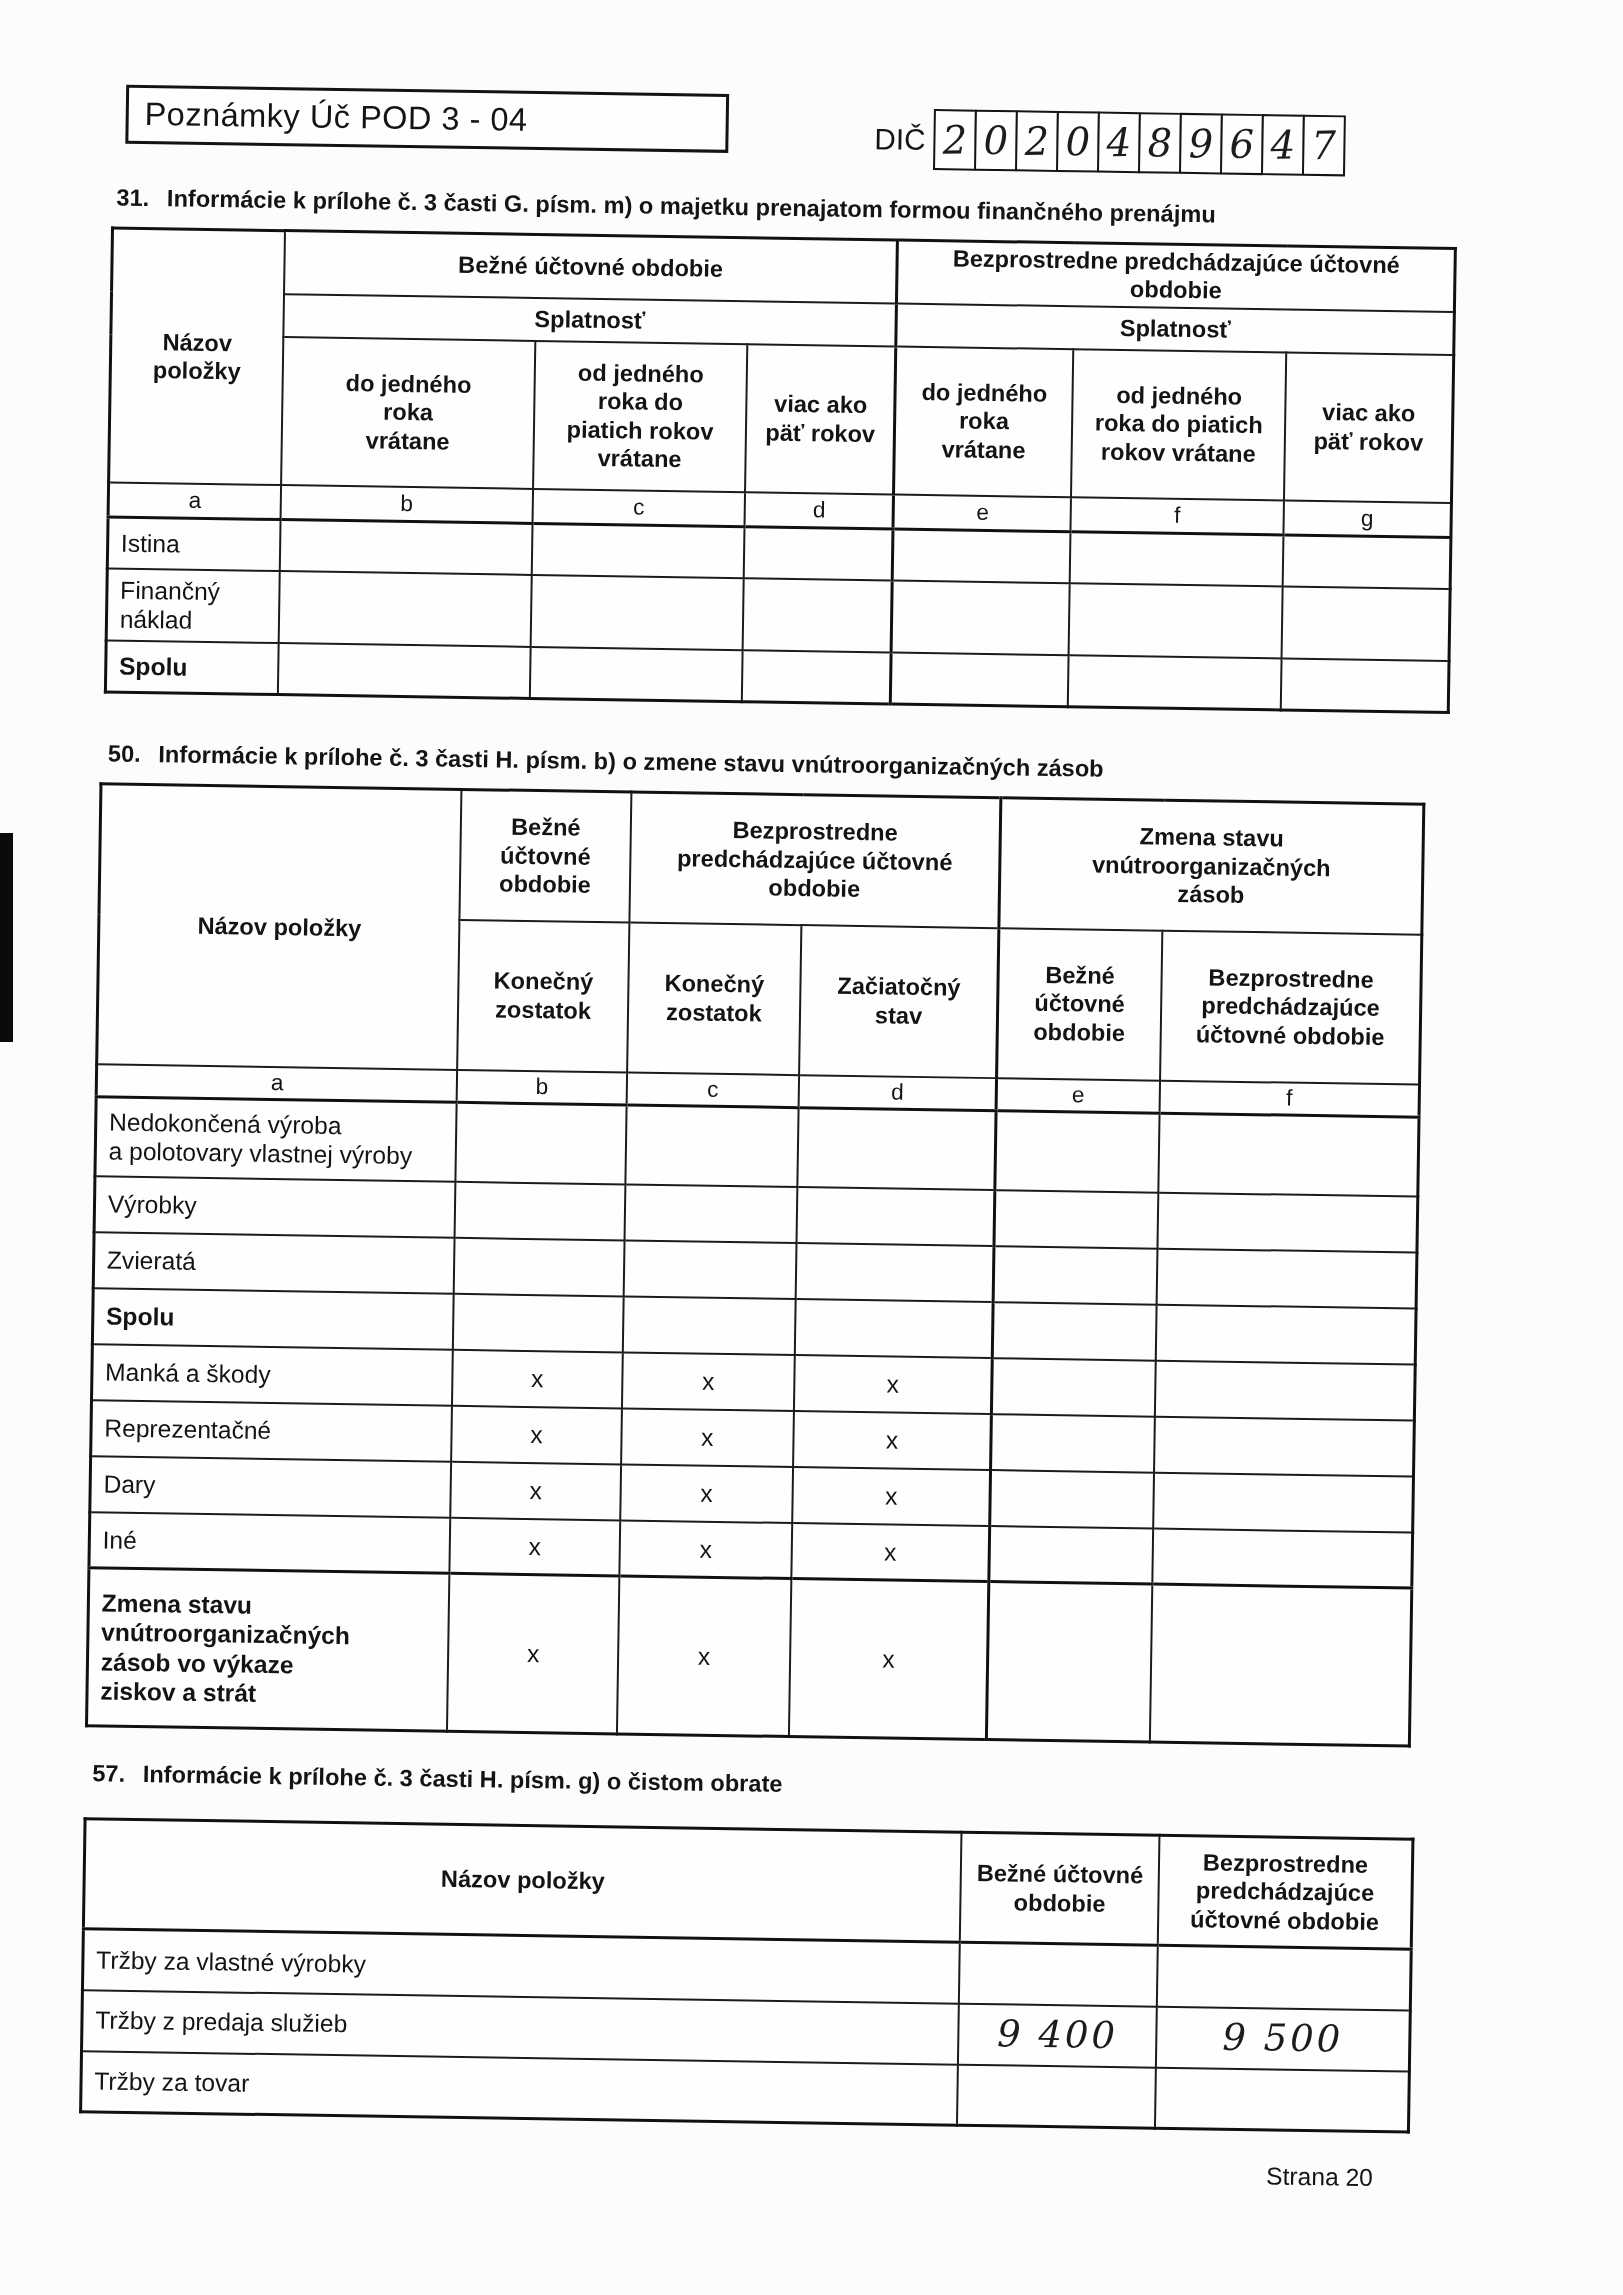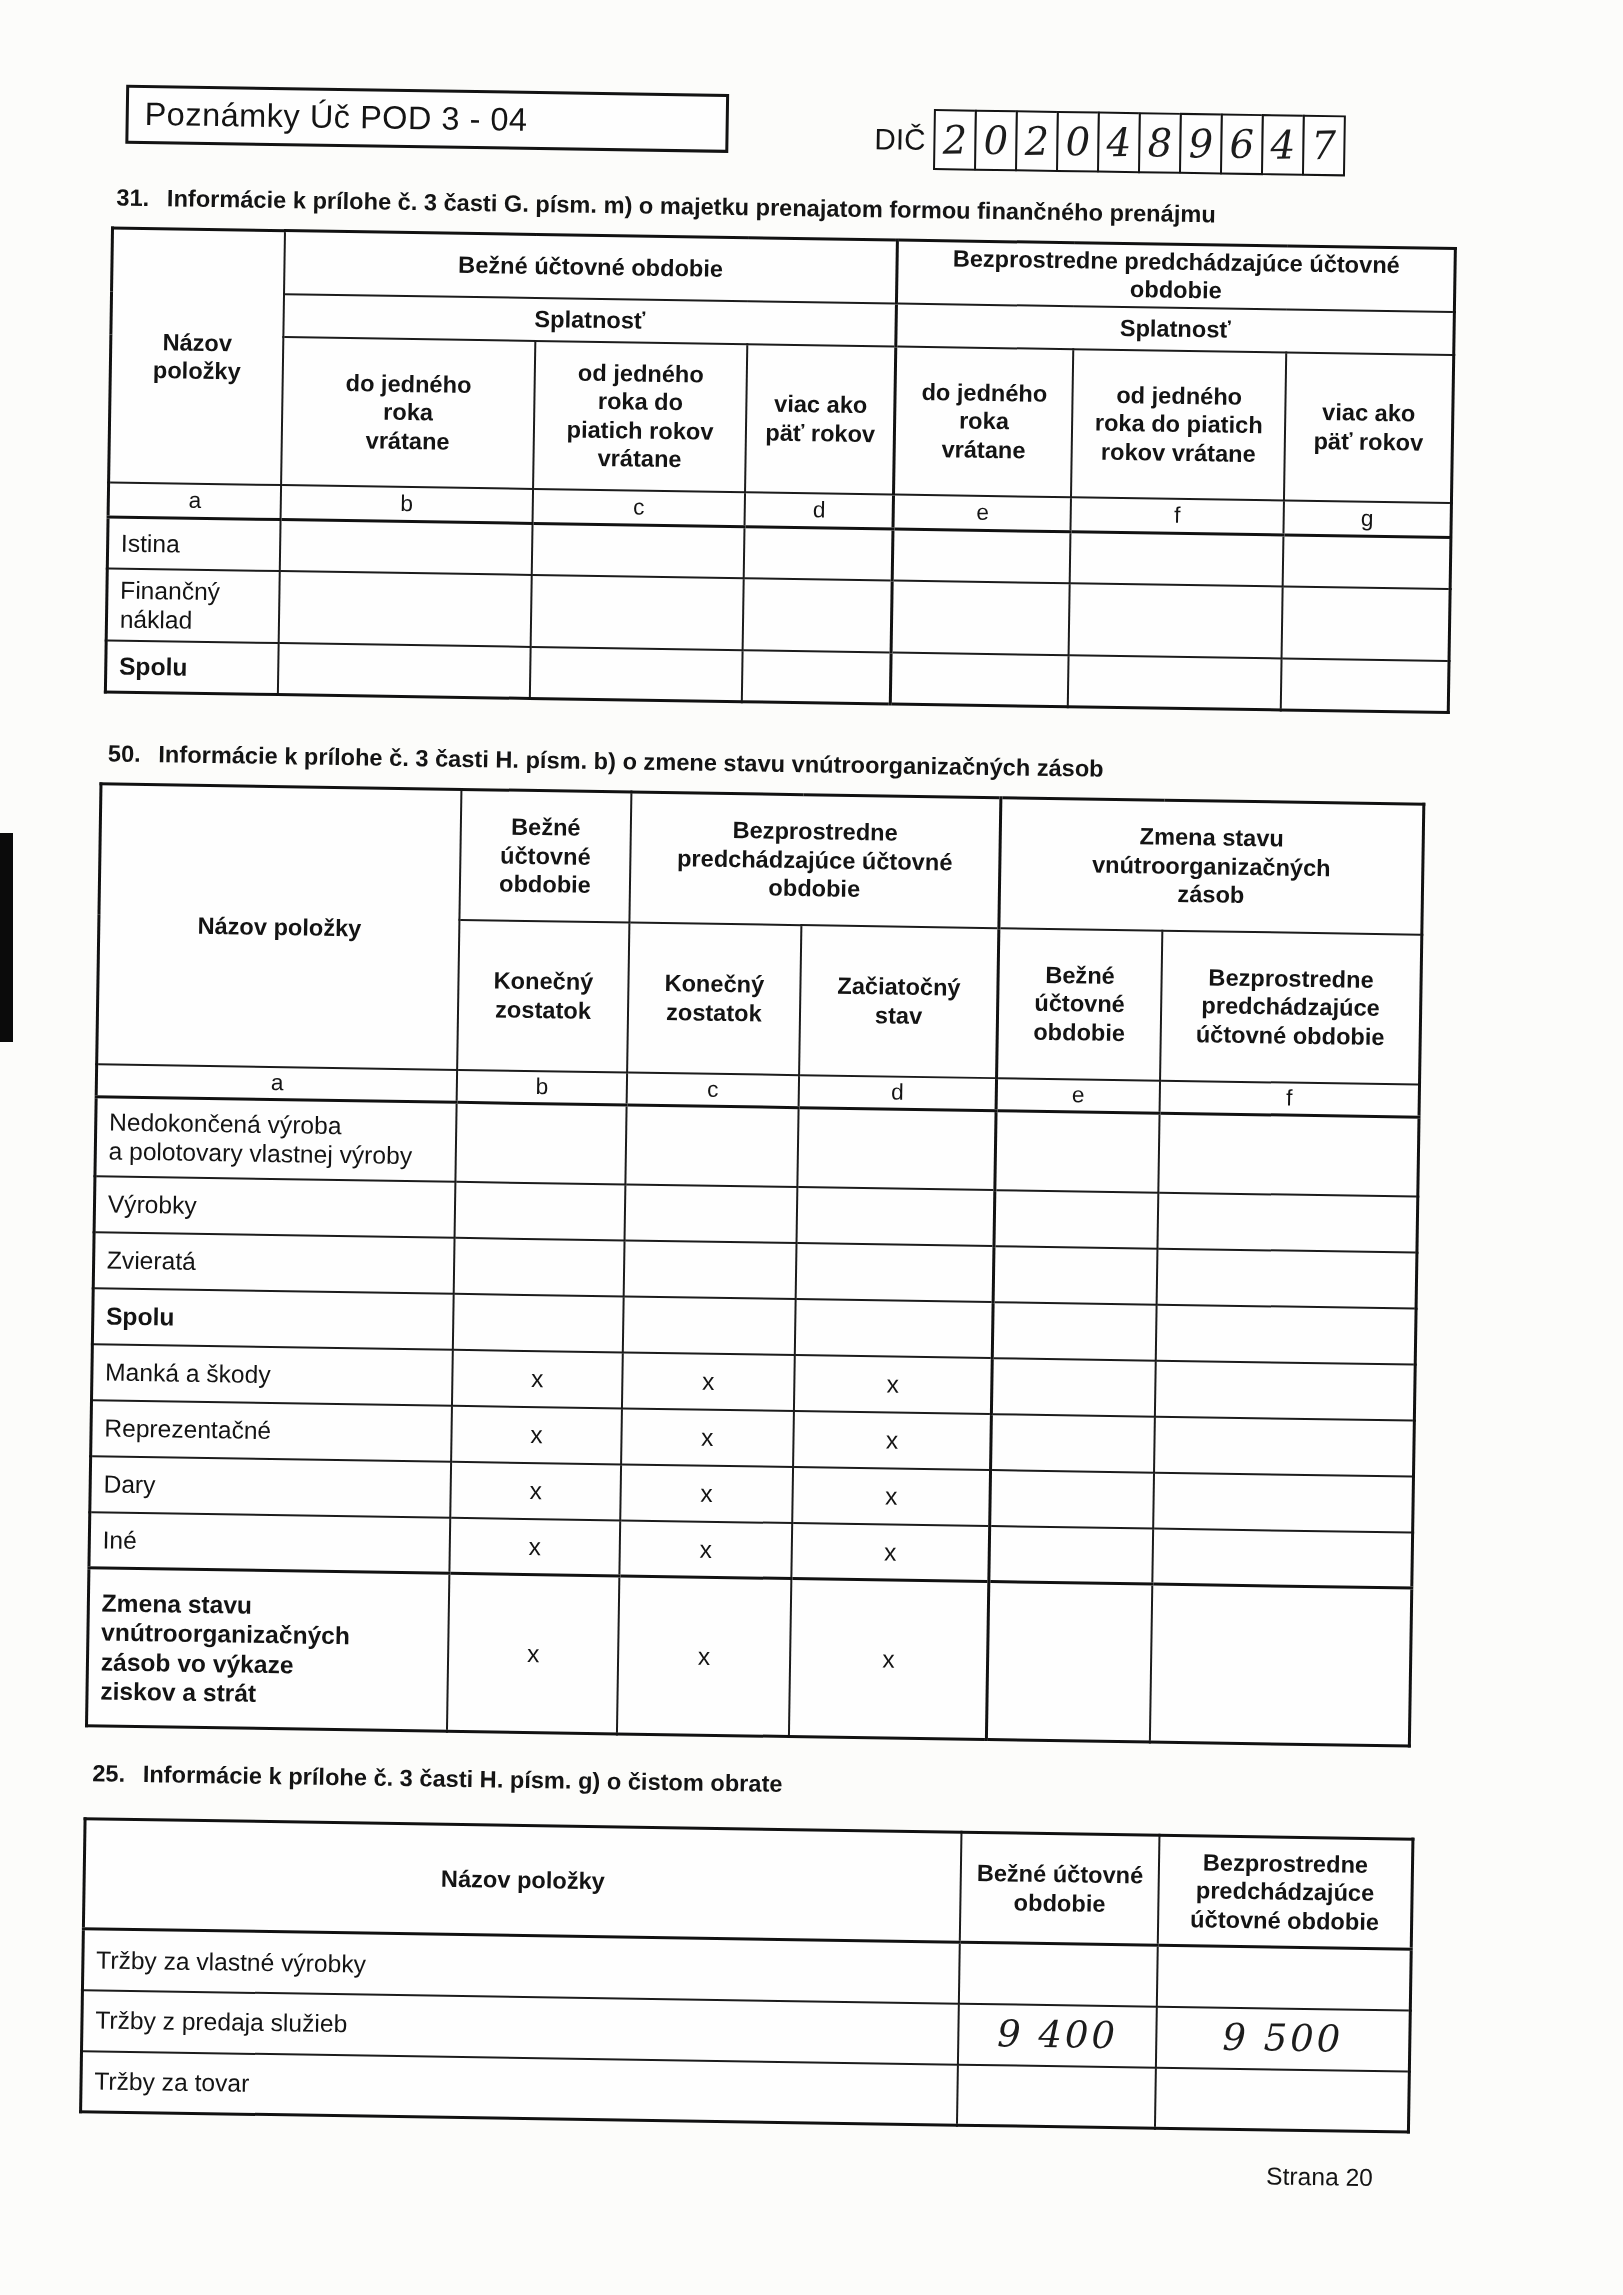--- a/index.html
+++ b/index.html
@@ -308,21 +308,21 @@
       <td class="xv">x</td>
       <td class="xv">x</td>
       <td class="xv">x</td>
       <td class="gsep"></td>
           <td></td>
     </tr>
   </tbody>
     </table>
 
   <div class="sec-title" style="left:118px; top:1761px;">
-    <span class="sec-num">25.</span><span>Informácie k prílohe č. 3 časti H. písm. g) o čistom obrate</span>
+    <span class="sec-num">57.</span><span>Informácie k prílohe č. 3 časti H. písm. g) o čistom obrate</span>
   </div>
 
   <table class="sheet t33">
     <colgroup>
       <col style="width:875px">
         <col style="width:197px">
         <col style="width:253px">
     </colgroup>
     <tbody>
         <tr class="hdr" style="height:110px">

